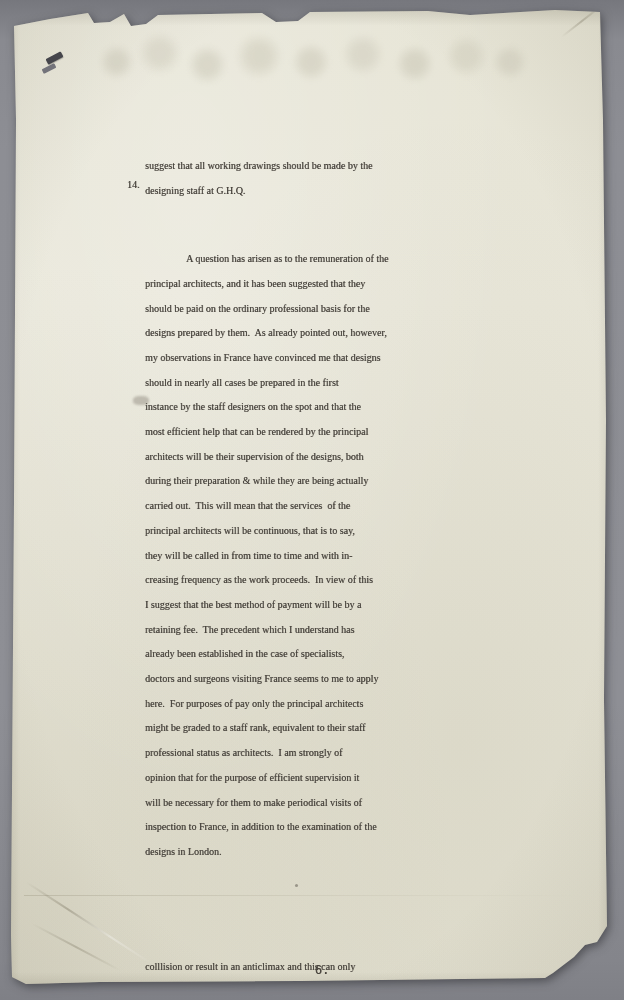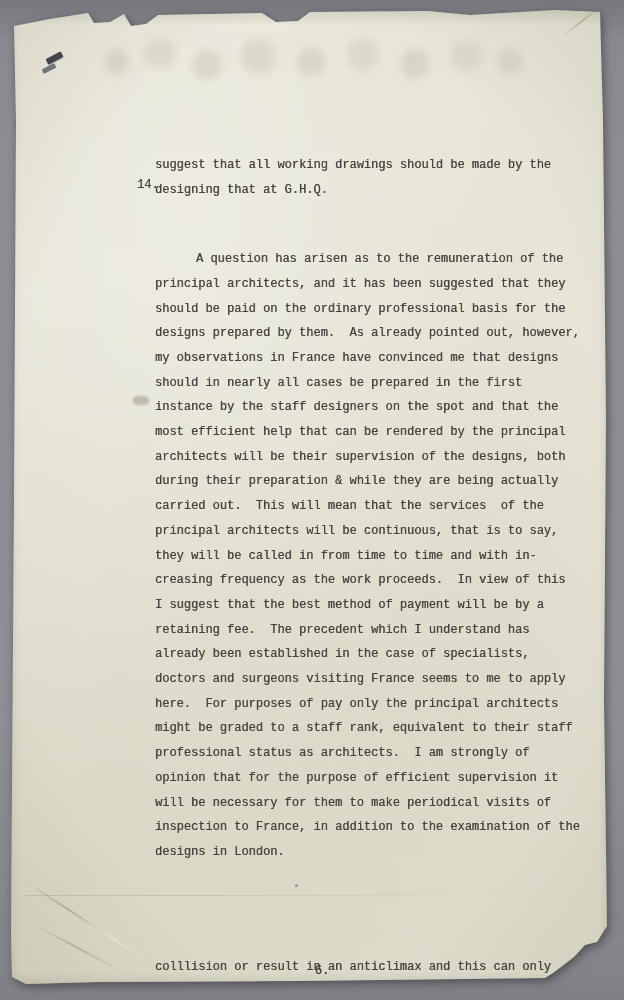--- a/index.html
+++ b/index.html
@@ -125,27 +125,28 @@
     left: 16px; top: 889px; width: 560px; height: 1px;
     background: linear-gradient(90deg, rgba(140,134,112,0.30), rgba(140,134,112,0.12) 55%, transparent);
   }
   .crease-tr {
     left: 548px; top: 14px; width: 52px; height: 2px;
     background: linear-gradient(90deg, transparent, rgba(130,124,104,0.4), transparent);
     transform: rotate(-38deg);
   }
   .textcol {
     position: absolute;
-    left: 147px;
+    left: 137px;
     width: 446px;
-    font-size: 12px;
+    font-size: 10px;
     line-height: 25.8px;
     color: #45413b;
     white-space: pre;
     text-shadow: 0.4px 0.4px 0.6px rgba(58,52,45,0.6);
+    font-family: Liberation Serif, serif;
   }
   .block-intro   { top: 95px; }
   .block-para14  { top: 167px; line-height: 24.7px; }
   .block-cont    { top: 895px; line-height: 26.5px; }
   .para { position: relative; }
   .pnum {
     position: absolute;
     left: -42px;
     top: 0;
     margin-left: 24px;
@@ -173,21 +174,21 @@
     <div class="staple-a"></div>
     <div class="staple-b"></div>
     <div class="smudge"></div>
     <div class="fleck"></div>
     <div class="crease crease-fold"></div>
     <div class="crease crease-bl1"></div>
     <div class="crease crease-bl2"></div>
     <div class="crease crease-tr"></div>
 
     <div class="textcol block-intro">
-      <div class="lines"><div class="line">suggest that all working drawings should be made by the</div><div class="line">designing that at G.H.Q.</div></div>
+      <div class="lines"><div class="line">suggest that all working drawings should be made by the</div><div class="line">designing staff at G.H.Q.</div></div>
     </div>
 
     <div class="textcol block-para14 para">
       <span class="pnum">14.</span>
       <div class="lines"><div class="line">A question has arisen as to the remuneration of the</div><div class="line">principal architects, and it has been suggested that they</div><div class="line">should be paid on the ordinary professional basis for the</div><div class="line">designs prepared by them.  As already pointed out, however,</div><div class="line">my observations in France have convinced me that designs</div><div class="line">should in nearly all cases be prepared in the first</div><div class="line">instance by the staff designers on the spot and that the</div><div class="line">most efficient help that can be rendered by the principal</div><div class="line">architects will be their supervision of the designs, both</div><div class="line">during their preparation &amp; while they are being actually</div><div class="line">carried out.  This will mean that the services  of the</div><div class="line">principal architects will be continuous, that is to say,</div><div class="line">they will be called in from time to time and with in-</div><div class="line">creasing frequency as the work proceeds.  In view of this</div><div class="line">I suggest that the best method of payment will be by a</div><div class="line">retaining fee.  The precedent which I understand has</div><div class="line">already been established in the case of specialists,</div><div class="line">doctors and surgeons visiting France seems to me to apply</div><div class="line">here.  For purposes of pay only the principal architects</div><div class="line">might be graded to a staff rank, equivalent to their staff</div><div class="line">professional status as architects.  I am strongly of</div><div class="line">opinion that for the purpose of efficient supervision it</div><div class="line">will be necessary for them to make periodical visits of</div><div class="line">inspection to France, in addition to the examination of the</div><div class="line">designs in London.</div></div>
     </div>
 
     <div class="textcol block-cont">
       <div class="lines"><div class="line">colllision or result in an anticlimax and this can only</div></div>
     </div>

